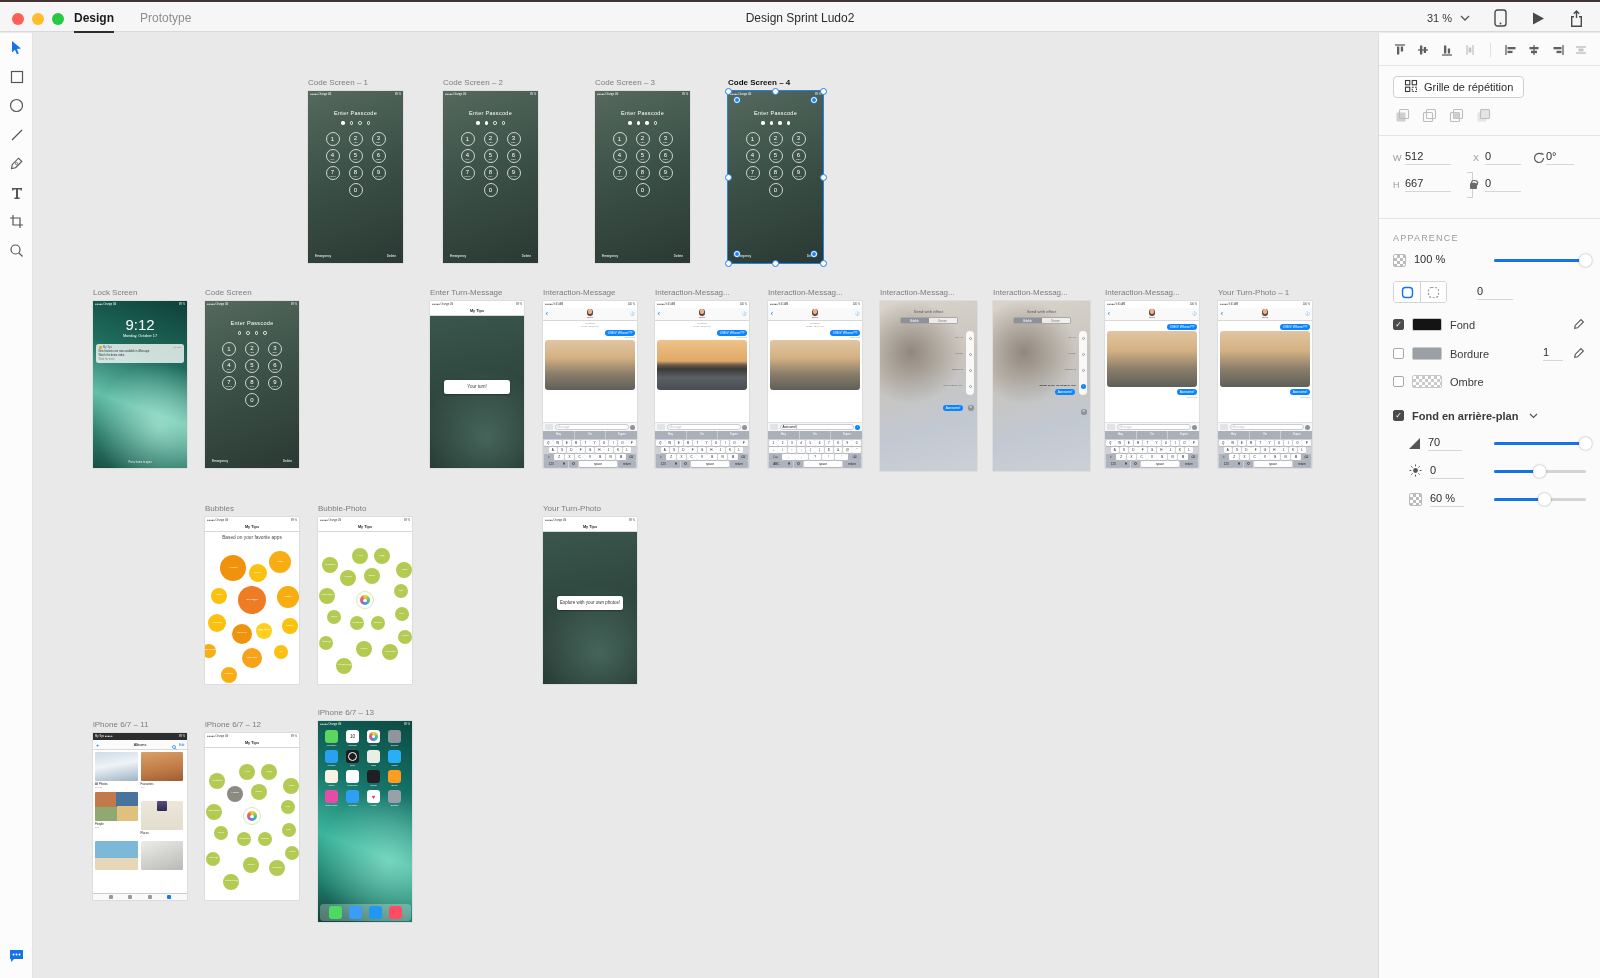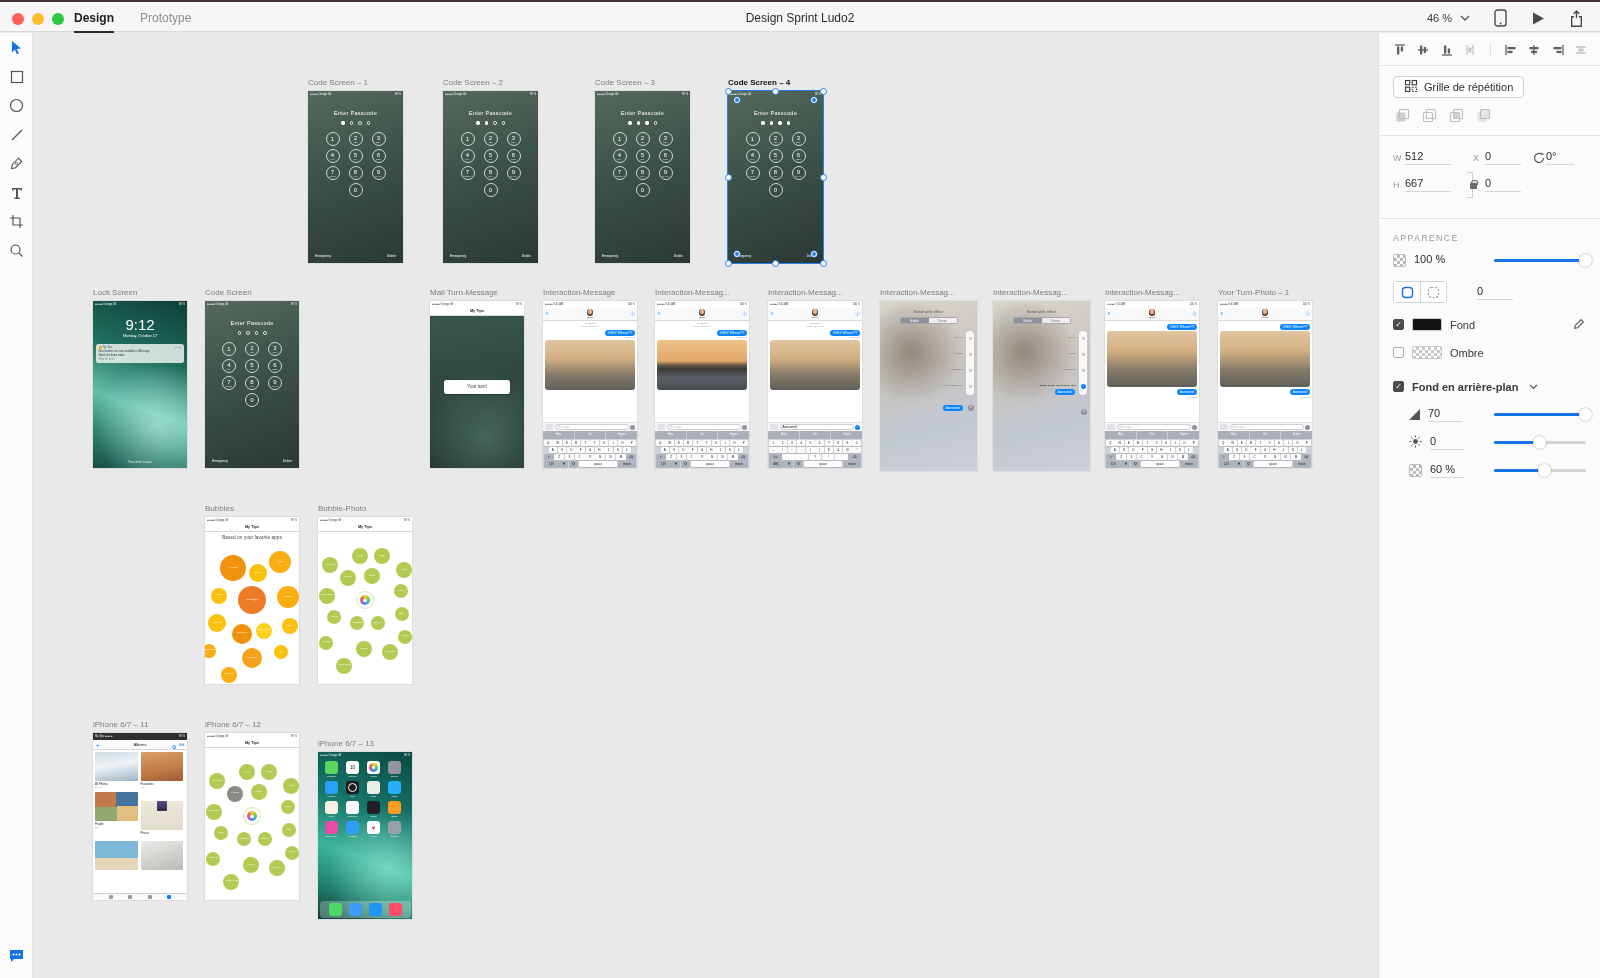--- a/index.html
+++ b/index.html
@@ -99,21 +99,21 @@
     <span style="background:#febc2e"></span>
     <span style="background:#28c840"></span>
   </div>
   <div class="tabs">
     <div class="tab active">Design</div>
     <div class="tab">Prototype</div>
   </div>
   <div class="doc-title">Design Sprint Ludo2</div>
   <div class="top-right">
     <div class="zoom-ctl">
-      <span>46 %</span>
+      <span>31 %</span>
       <span class="tb-icon">
         <svg width="10" height="6" viewBox="0 0 10 6">
             <path d="M1 1l4 4 4-4" stroke="#555" fill="none" stroke-width="1.3"></path>
           </svg>
       </span>
     </div>
     <span class="tb-icon">
       <svg width="13" height="18" viewBox="0 0 13 18">
           <rect x="1" y="1" width="11" height="16" rx="2.5" fill="none" stroke="#4a4a4a" stroke-width="1.4"></rect>
           <circle cx="6.5" cy="14.5" r="0.9" fill="#4a4a4a"></circle>
@@ -560,21 +560,21 @@
                 <div style="font-size: 6px;">0</div>
               </div>
             </div>
           </div>
           <div style="position: absolute; bottom: 5px; left: 7px; font-size: 3.2px; color: rgb(255, 255, 255);">Emergency</div>
           <div style="position: absolute; bottom: 5px; right: 7px; font-size: 3.2px; color: rgb(255, 255, 255);">Delete</div>
         </div>
       </div>
     </div>
     <div class="ab-wrap" style="left: 397px; top: 268px; width: 94px; height: 167px;">
-      <div class="ab-label">Mail Turn-Message</div>
+      <div class="ab-label">Enter Turn-Message</div>
       <div class="ab-frame">
         <div class="ab-content" style="display: flex; flex-direction: column;">
           <div style="background: rgb(255, 255, 255); border-bottom: 0.5px solid rgb(216, 216, 216); flex: 0 0 auto;">
             <div class="ph-status" style="color: rgb(51, 51, 51);">
               <div>●●●●● Orange 4G</div>
               <div>89 %</div>
             </div>
             <div style="font-size: 3.8px; font-weight: bold; color: rgb(34, 34, 34); text-align: center; padding: 1px 0px 2px;">My Tips</div>
           </div>
           <div style="flex: 1 1 0%; position: relative; background: radial-gradient(circle at 60% 80%, rgba(160, 220, 200, 0.25), rgba(160, 220, 200, 0) 50%), linear-gradient(170deg, rgb(58, 86, 76), rgb(45, 68, 60) 55%, rgb(34, 54, 48));">
@@ -1157,20 +1157,37 @@
             </div>
             <div style="position: absolute; left: calc(50% - 9px); top: calc(45% - 9px); width: 18px; height: 18px; border-radius: 50%; background: rgb(255, 255, 255); border: 0.5px solid rgb(220, 232, 176); display: flex; align-items: center; justify-content: center;">
               <div style="width: 10px; height: 10px; border-radius: 50%; background: conic-gradient(rgb(246, 210, 58), rgb(158, 207, 61), rgb(61, 191, 134), rgb(56, 167, 224), rgb(123, 111, 224), rgb(224, 85, 157), rgb(239, 106, 58), rgb(246, 210, 58)); display: flex; align-items: center; justify-content: center;">
                 <div style="width: 3.5px; height: 3.5px; border-radius: 50%; background: rgb(255, 255, 255);"></div>
               </div>
             </div>
           </div>
         </div>
       </div>
     </div>
+    <div class="ab-wrap" style="left: 510px; top: 484px; width: 94px; height: 167px;">
+      <div class="ab-label">Your Turn-Photo</div>
+      <div class="ab-frame">
+        <div class="ab-content" style="display: flex; flex-direction: column;">
+          <div style="background: rgb(255, 255, 255); border-bottom: 0.5px solid rgb(216, 216, 216); flex: 0 0 auto;">
+            <div class="ph-status" style="color: rgb(51, 51, 51);">
+              <div>●●●●● Orange 4G</div>
+              <div>89 %</div>
+            </div>
+            <div style="font-size: 3.8px; font-weight: bold; color: rgb(34, 34, 34); text-align: center; padding: 1px 0px 2px;">My Tips</div>
+          </div>
+          <div style="flex: 1 1 0%; position: relative; background: radial-gradient(circle at 60% 80%, rgba(160, 220, 200, 0.25), rgba(160, 220, 200, 0) 50%), linear-gradient(170deg, rgb(58, 86, 76), rgb(45, 68, 60) 55%, rgb(34, 54, 48));">
+            <div style="position: absolute; top: 42%; left: 15%; right: 15%; background: rgb(255, 255, 255); border-radius: 2.5px; padding: 4px 2px; text-align: center; font-size: 4.5px; color: rgb(51, 51, 51); box-shadow: rgba(0, 0, 0, 0.35) 0px 0.5px 1.5px; line-height: 1.3;">Explore with your own photos!</div>
+          </div>
+        </div>
+      </div>
+    </div>
     <div class="ab-wrap" style="left: 60px; top: 700px; width: 94px; height: 167px;">
       <div class="ab-label">iPhone 6/7 – 11</div>
       <div class="ab-frame">
         <div class="ab-content" style="display: flex; flex-direction: column; background: rgb(255, 255, 255);">
           <div class="ph-status" style="color: rgb(255, 255, 255); background: rgb(46, 46, 48);">
             <div>My Tips ●●●●●</div>
             <div>89 %</div>
           </div>
           <div style="flex: 0 0 auto; height: 10px; background: rgb(251, 251, 251); border-bottom: 0.5px solid rgb(216, 216, 216); position: relative; text-align: center;">
             <div style="position: absolute; left: 3px; top: 1px; font-size: 6px; color: rgb(11, 123, 255); line-height: 8px;">+</div>
@@ -1287,21 +1304,21 @@
             </div>
             <div style="position: absolute; left: calc(50% - 9px); top: calc(45% - 9px); width: 18px; height: 18px; border-radius: 50%; background: rgb(255, 255, 255); border: 0.5px solid rgb(220, 232, 176); display: flex; align-items: center; justify-content: center;">
               <div style="width: 10px; height: 10px; border-radius: 50%; background: conic-gradient(rgb(246, 210, 58), rgb(158, 207, 61), rgb(61, 191, 134), rgb(56, 167, 224), rgb(123, 111, 224), rgb(224, 85, 157), rgb(239, 106, 58), rgb(246, 210, 58)); display: flex; align-items: center; justify-content: center;">
                 <div style="width: 3.5px; height: 3.5px; border-radius: 50%; background: rgb(255, 255, 255);"></div>
               </div>
             </div>
           </div>
         </div>
       </div>
     </div>
-    <div class="ab-wrap" style="left: 285px; top: 719px; width: 94px; height: 167px;">
+    <div class="ab-wrap" style="left: 285px; top: 688px; width: 94px; height: 201px;">
       <div class="ab-label">iPhone 6/7 – 13</div>
       <div class="ab-frame">
         <div class="ab-content" style="background: radial-gradient(circle at 75% 70%, rgba(190, 255, 235, 0.45), rgba(190, 255, 235, 0) 45%), linear-gradient(200deg, rgb(12, 74, 66) 0%, rgb(22, 117, 106) 35%, rgb(60, 181, 156) 62%, rgb(31, 127, 109) 82%, rgb(17, 63, 56) 100%);">
           <div class="ph-status" style="color: rgb(255, 255, 255);">
             <div>●●●●● Orange 4G</div>
             <div>89 %</div>
           </div>
           <div style="display: flex; flex-wrap: wrap; padding: 2px 7px 0px; gap: 4px 8px;">
             <div style="width: 13px;">
               <div style="width: 13px; height: 13px; border-radius: 3px; background: rgb(91, 214, 95); display: flex; align-items: center; justify-content: center; overflow: hidden;"></div>
@@ -1549,20 +1566,32 @@
     <span class="swatch" style="background:#141414"></span>
     <span class="plabel">Fond</span>
     <span class="spacer"></span>
     <span class="icon-btn">
         <svg width="13" height="13" viewBox="0 0 13 13">
           <path d="M9 1.6l2.4 2.4-5.8 5.8-2.9.5.5-2.9z" fill="none" stroke="#555" stroke-width="1.1"></path>
         </svg>
       </span>
   </div>
 
+  <div class="prop-row">
+    <span class="cb"></span>
+    <span class="swatch" style="background:#9aa0a6"></span>
+    <span class="plabel">Bordure</span>
+    <span class="spacer"></span>
+    <span class="fval" style="width:20px">1</span>
+    <span class="icon-btn">
+        <svg width="13" height="13" viewBox="0 0 13 13">
+          <path d="M9 1.6l2.4 2.4-5.8 5.8-2.9.5.5-2.9z" fill="none" stroke="#555" stroke-width="1.1"></path>
+        </svg>
+      </span>
+  </div>
 
   <div class="prop-row">
     <span class="cb"></span>
     <span class="swatch checker"></span>
     <span class="plabel">Ombre</span>
   </div>
 
   <div class="prop-row" style="padding-top:14px">
     <span class="cb checked">✓</span>
     <span class="plabel" style="font-weight:bold">Fond en arrière-plan</span>

